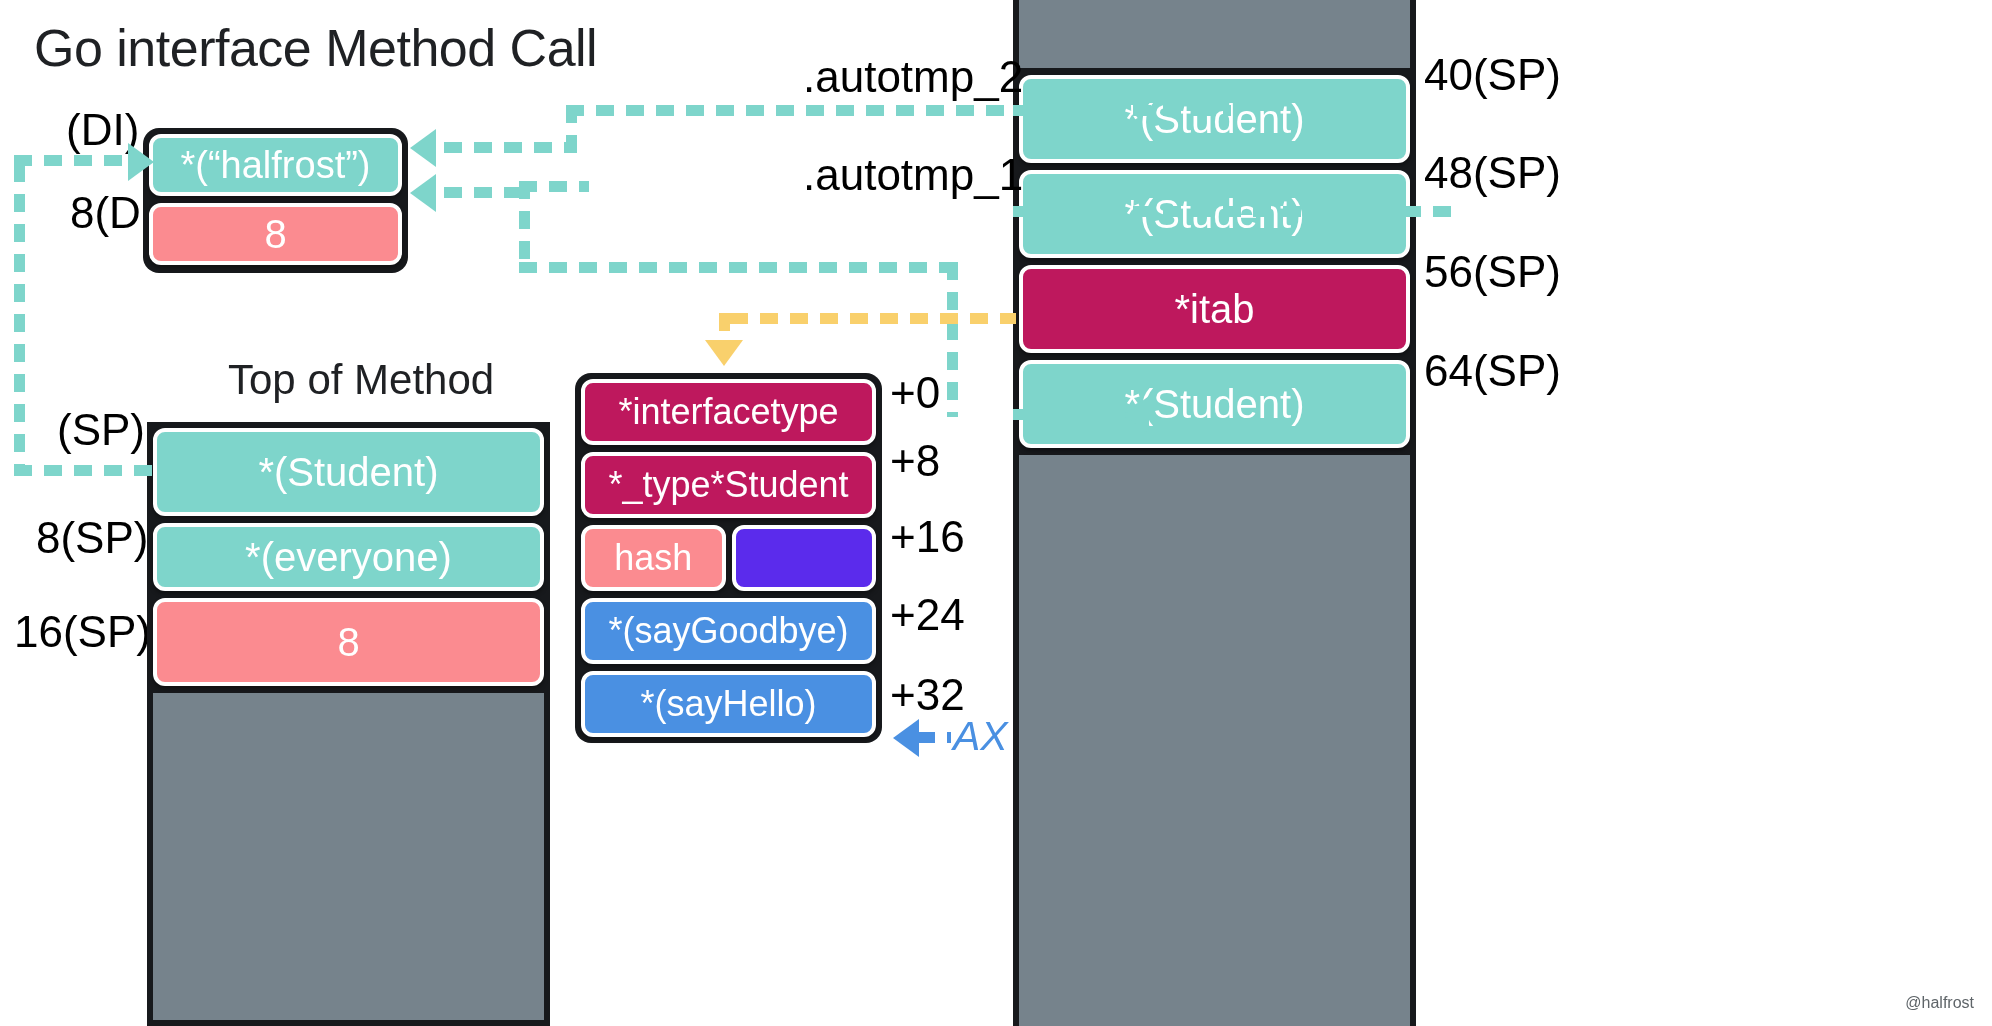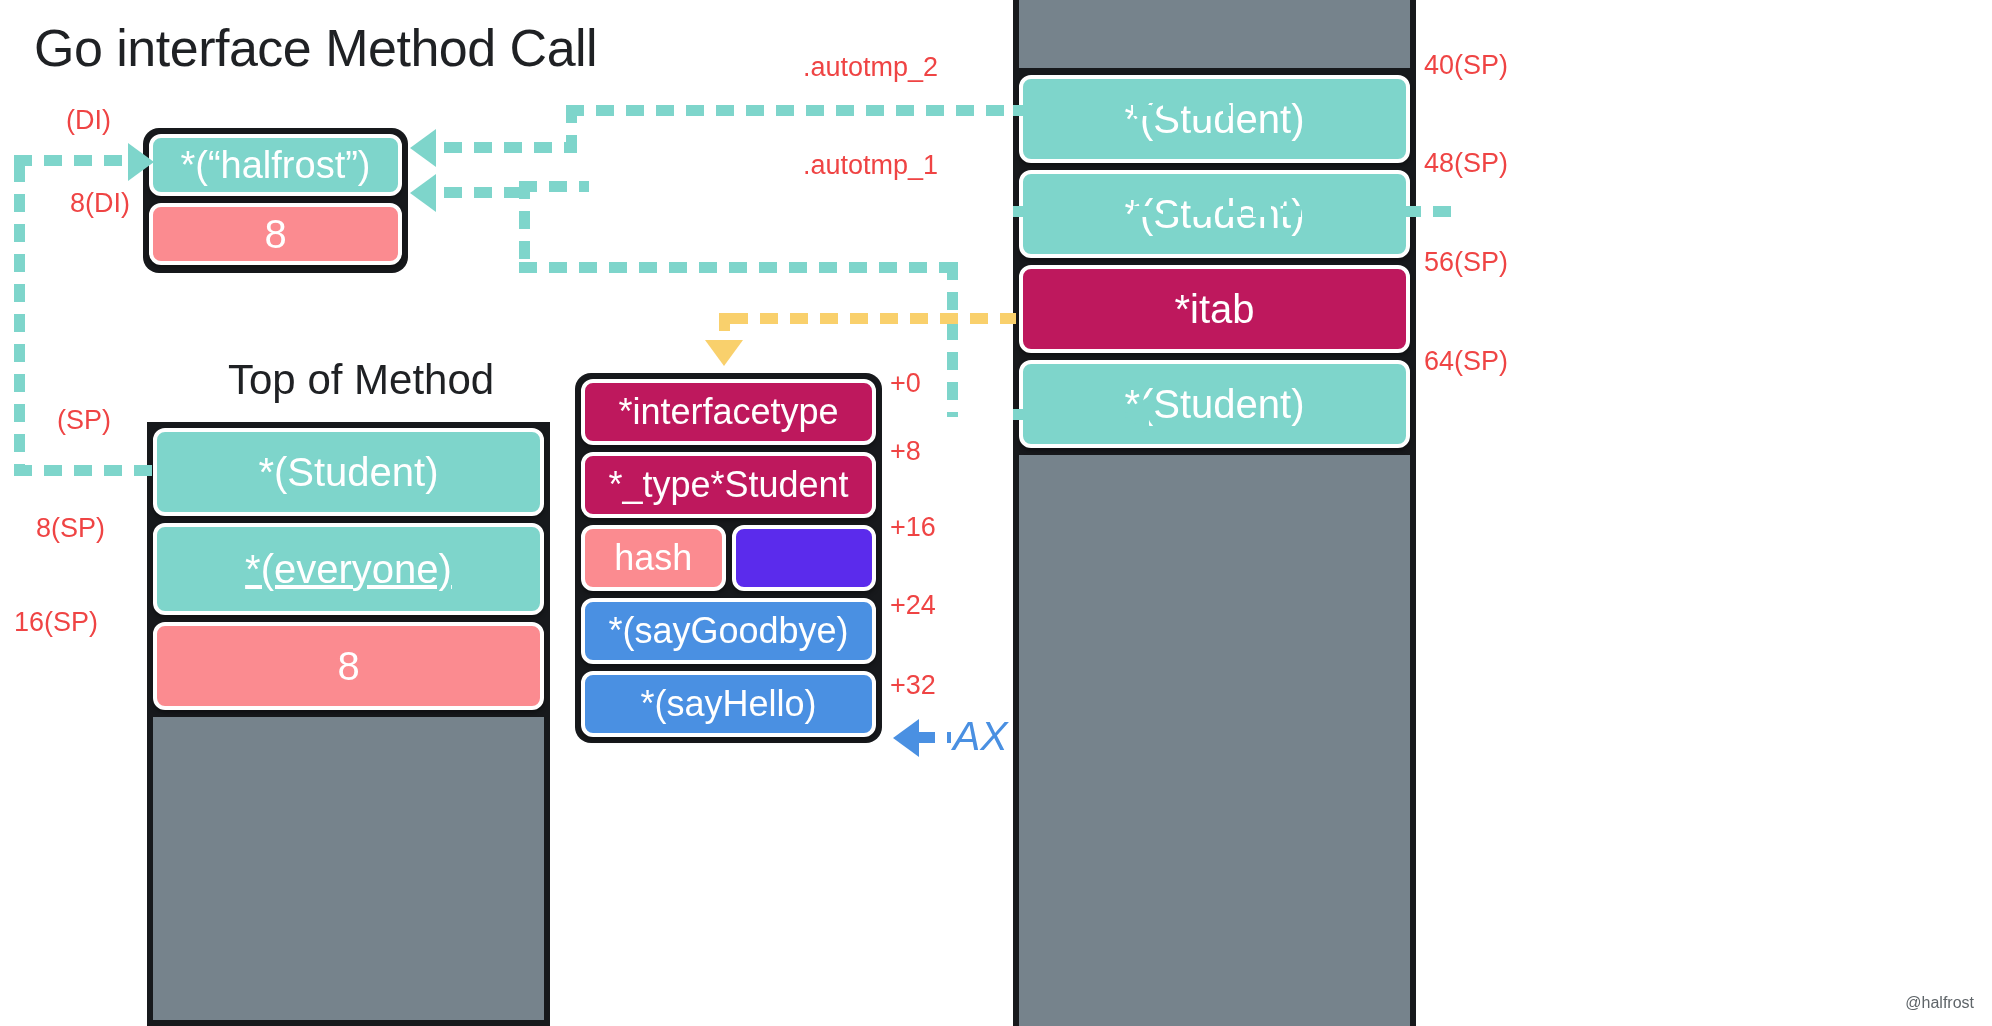--- a/index.html
+++ b/index.html
@@ -26,21 +26,21 @@
   .c-blue{background:#4a90e2;}
   .c-purple{background:#5b2bec;}
   .c-gray{background:#76838c;border-radius:0;border:none;box-shadow:none;}
 
   
   .frame{box-sizing:border-box;background:#17191c;border-radius:16px;
          padding:6px;display:flex;flex-direction:column;gap:7px;}
   .frame-sq{border-radius:0;}
 
   
-  .lab{font-size:27px;color:#ef4444;white-space:nowrap;}
+  .lab{font-size:44px;color:#000000;white-space:nowrap;}
   .lab-ax{font-size:41px;color:#4a90e2;white-space:nowrap;}
   #tos{font-size:42px;color:#1f2124;}
   #wm{font-size:16px;color:#5e6468;right:18px;bottom:14px;}
 
   
   .dh{height:11px;background-image:linear-gradient(to right,currentColor 60%,transparent 0);
       background-size:30px 11px;background-repeat:repeat-x;}
   .dv{width:11px;background-image:linear-gradient(to bottom,currentColor 60%,transparent 0);
       background-size:11px 30px;background-repeat:repeat-y;}
   .t-teal{color:#7ed5cb;}
@@ -67,21 +67,21 @@
 </div>
 
 <div class="abs" id="tos" style="left:228px;top:356px;">Top of Method</div>
 
 <div class="abs lab" style="left:57px;top:405px;">(SP)</div>
 <div class="abs lab" style="left:36px;top:513px;">8(SP)</div>
 <div class="abs lab" style="left:14px;top:607px;">16(SP)</div>
 
 <div class="abs frame frame-sq" style="left:147px;top:422px;width:403px;height:604px;">
   <div class="cell c-teal" style="height:88px;">*(Student)</div>
-  <div class="cell c-teal" style="height:92px;text-decoration:underline;">*(everyone)</div>
+  <div class="cell c-teal" style="height:68px;">*(everyone)</div>
   <div class="cell c-pink" style="height:88px;">8</div>
   <div class="cell c-gray" style="flex:1;"></div>
 </div>
 
 <div class="abs frame" style="left:575px;top:373px;width:307px;height:370px;">
   <div class="cell c-yellow" style="height:68px;font-size:36px;">*interfacetype</div>
   <div class="cell c-yellow" style="height:68px;font-size:36px;">*_type*Student</div>
   <div style="display:flex;gap:6px;height:68px;">
     <div class="cell c-pink" style="flex:1;font-size:36px;">hash</div>
     <div class="cell c-purple" style="flex:1;"></div>

